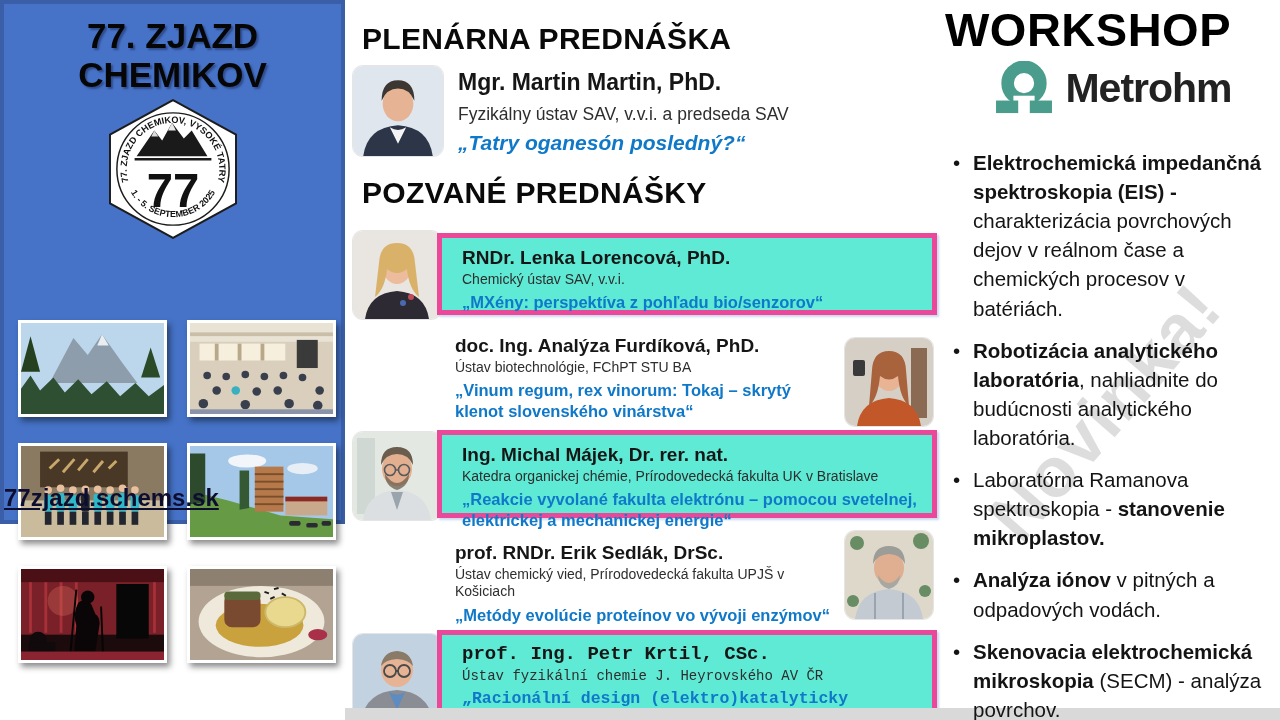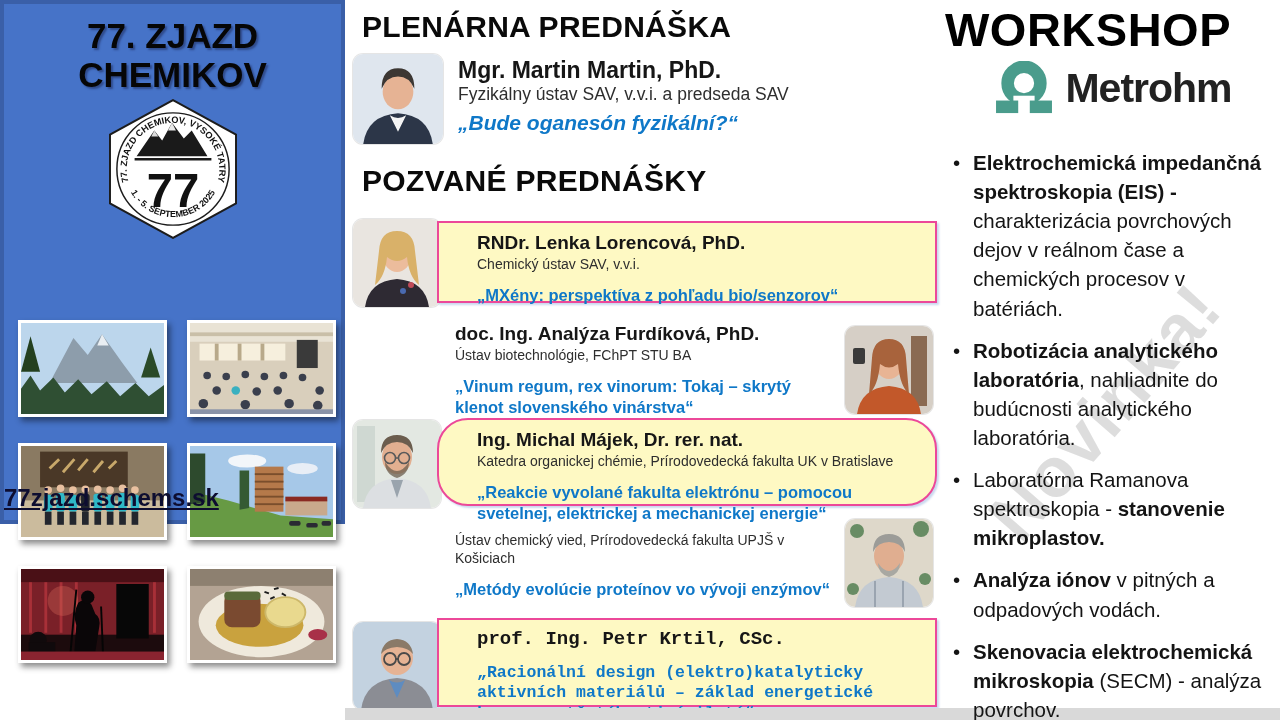--- a/index.html
+++ b/index.html
@@ -29,51 +29,51 @@
   }
   .ph {
     height: 97px; border: 3px solid #fff; background: #999;
     box-shadow: 3px 4px 6px rgba(0,0,0,.45);
   }
   .ph svg { width: 100%; height: 100%; display: block; }
   .website { position: absolute; bottom: 8px; left: 0; width: 100%; }
   .website a { color: #0d0d30; font-size: 24px; font-weight: 600; text-decoration: underline; }
 
   
-  .mid { position: absolute; left: 345px; top: 0; width: 600px; height: 587px; }
+  .mid { position: absolute; left: 345px; top: 12px; width: 600px; height: 587px; }
   .sec-heading {
     position: absolute; left: 17px; font-size: 30px; font-weight: bold;
     color: #0a0a0a; letter-spacing: .3px;
   }
   .h-plenary { top: 10px; }
   .h-invited { top: 164px; }
   .pf { position: absolute; border-radius: 10px; overflow: hidden; box-shadow: 0 0 0 1px rgba(0,0,0,.10); }
   .pf svg { width: 100%; height: 100%; display: block; }
   .plen-photo { left: 8px; top: 54px; width: 90px; height: 90px; }
   .plen-text { position: absolute; left: 113px; top: 57px; width: 480px; }
   .plen-name { font-size: 23px; font-weight: bold; color: #161616; }
-  .plen-affil { font-size: 17.5px; color: #2e2e2e; margin-top: 0; }
+  .plen-affil { font-size: 17.5px; color: #2e2e2e; margin-top: 8px; }
   .plen-quote { font-size: 21px; font-weight: bold; font-style: italic; color: #0f78c8; margin-top: 6px; }
 
   .inv-box {
-    position: absolute; left: 92px; width: 500px; background: #fef9c3;
-    border: 2px solid #ec4899; box-shadow: 2px 2px 2px rgba(68,114,196,.28);
-    padding: 9px 12px 6px 38px;
+    position: absolute; left: 92px; width: 500px; background: #5eead4;
+    border: 5px solid #ec4899; box-shadow: 2px 2px 2px rgba(68,114,196,.28);
+    padding: 9px 12px 6px 20px;
   }
   .inv-free { position: absolute; left: 110px; width: 385px; }
   .inv-name { font-size: 19px; font-weight: bold; color: #161616; line-height: 1.15; }
   .inv-affil { font-size: 14px; color: #2e2e2e; line-height: 1.25; margin-top: 2px; }
-  .inv-quote { font-size: 16.5px; font-weight: bold; color: #0f78c8; line-height: 1.24; margin-top: 12px; }
+  .inv-quote { font-size: 16.5px; font-weight: bold; color: #0f78c8; line-height: 1.24; margin-top: 4px; }
 
   .p-lorencova { left: 8px;   top: 219px; width: 88px; height: 88px; }
   .b-lorencova { top: 221px; height: 82px; }
   .t-furdikova { top: 323px; }
   .p-furdikova { left: 500px; top: 326px; width: 88px; height: 88px; }
   .p-majek     { left: 8px;   top: 420px; width: 88px; height: 88px; }
-  .b-majek     { top: 418px; height: 88px; border-radius: 31px; }
+  .b-majek     { top: 418px; height: 88px; }
   .t-sedlak    { top: 530px; }
   .p-sedlak    { left: 500px; top: 519px; width: 88px; height: 88px; }
   .p-krtil     { left: 8px;   top: 622px; width: 88px; height: 88px; }
   .b-krtil     { top: 618px; height: 89px; font-family: Liberation Mono, monospace; }
 
   
   .right { position: absolute; left: 945px; top: 0; width: 335px; height: 720px; }
   .h-workshop {
     margin-top: 2px; text-align: left; font-size: 47px; font-weight: bold;
     color: #000; letter-spacing: .5px;
@@ -294,21 +294,21 @@
         <rect width="88" height="88" fill="#dfe6ee"></rect>
         <path d="M10,88 Q14,60 44,58 Q74,60 78,88 Z" fill="#2c3648"></path>
         <path d="M36,60 L44,76 L52,60 Q44,65 36,60 Z" fill="#f4f4f4"></path>
         <ellipse cx="44" cy="37" rx="15" ry="17" fill="#e6b394"></ellipse>
         <path d="M28,34 Q28,14 44,14 Q60,14 60,34 Q55,22 44,22 Q33,22 28,34 Z" fill="#3c3733"></path>
       </svg>
     </div>
     <div class="plen-text">
       <div class="plen-name">Mgr. Martin Martin, PhD.</div>
       <div class="plen-affil">Fyzikálny ústav SAV, v.v.i. a predseda SAV</div>
-      <div class="plen-quote">„Bude oganesón fyzikální?“</div>
+      <div class="plen-quote">„Tatry oganesón posledný?“</div>
     </div>
 
     <h2 class="sec-heading h-invited">POZVANÉ PREDNÁŠKY</h2>
 
     <div class="pf p-lorencova">
       <svg viewBox="0 0 88 88">
         <rect width="88" height="88" fill="#e9e5e0"></rect>
         <path d="M12,88 Q16,62 44,60 Q72,62 76,88 Z" fill="#2e2a33"></path>
         <ellipse cx="44" cy="37" rx="14" ry="16" fill="#ecbc9c"></ellipse>
         <path d="M26,32 Q27,12 44,12 Q61,12 62,32 L66,66 Q56,58 54,38 Q44,46 34,38 Q32,58 22,66 Z" fill="#d9b169"></path>
@@ -354,20 +354,21 @@
         </g>
       </svg>
     </div>
     <div class="inv-box b-majek">
       <div class="inv-name">Ing. Michal Májek, Dr. rer. nat.</div>
       <div class="inv-affil">Katedra organickej chémie, Prírodovedecká fakulta UK v Bratislave</div>
       <div class="inv-quote">„Reakcie vyvolané fakulta elektrónu – pomocou svetelnej, elektrickej a mechanickej energie“</div>
     </div>
 
     <div class="inv-free t-sedlak">
+      <div class="inv-name">prof. RNDr. Erik Sedlák, DrSc.</div>
       <div class="inv-affil">Ústav chemický vied, Prírodovedecká fakulta UPJŠ v Košiciach</div>
       <div class="inv-quote">„Metódy evolúcie proteínov vo vývoji enzýmov“</div>
     </div>
     <div class="pf p-sedlak">
       <svg viewBox="0 0 88 88">
         <rect width="88" height="88" fill="#ded8ca"></rect>
         <g fill="#4a7a4a" opacity="0.8">
           <circle cx="12" cy="12" r="7"></circle>
             <circle cx="76" cy="10" r="8"></circle>
             <circle cx="80" cy="60" r="6"></circle>
@@ -390,20 +391,21 @@
         <path d="M28,32 Q30,18 44,17 Q58,18 60,32 Q56,26 44,25 Q32,26 28,32 Z" fill="#8a7a68"></path>
         <g stroke="#4a4a4a" stroke-width="1.8" fill="none">
           <circle cx="37" cy="37" r="6"></circle>
             <circle cx="51" cy="37" r="6"></circle>
             <path d="M43,37 h2"></path>
         </g>
       </svg>
     </div>
     <div class="inv-box b-krtil">
       <div class="inv-name">prof. Ing. Petr Krtil, CSc.</div>
+      <div class="inv-affil">Ústav fyzikální chemie J. Heyrovského AV ČR</div>
       <div class="inv-quote">„Racionální design (elektro)katalyticky aktivních materiálů – základ energetické koncepce třetího tisíciletí“</div>
     </div>
   </main>
 
   <section class="right">
     <div class="watermark">Novinka!</div>
 
     <h2 class="h-workshop">WORKSHOP</h2>
 
     <div class="brand-row">

